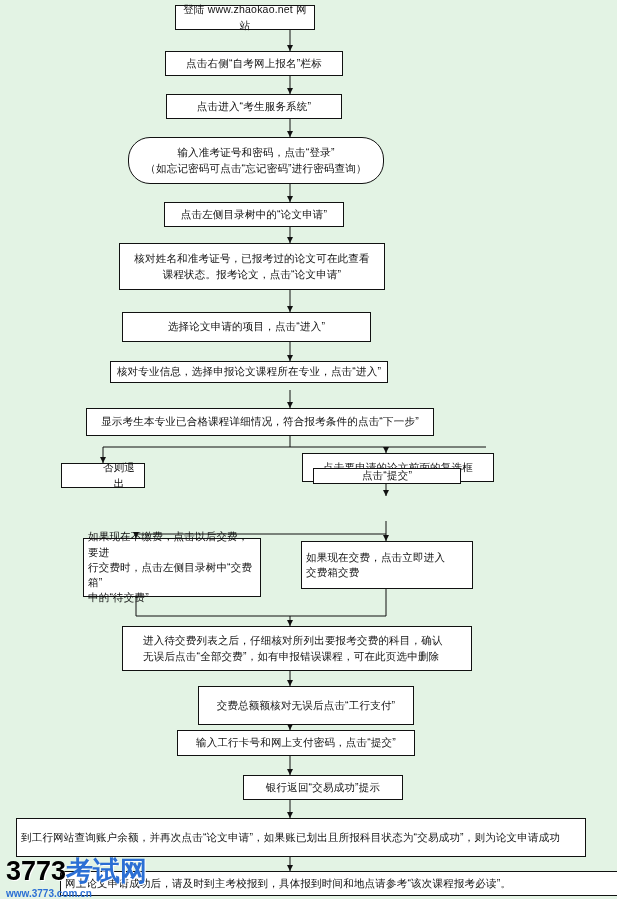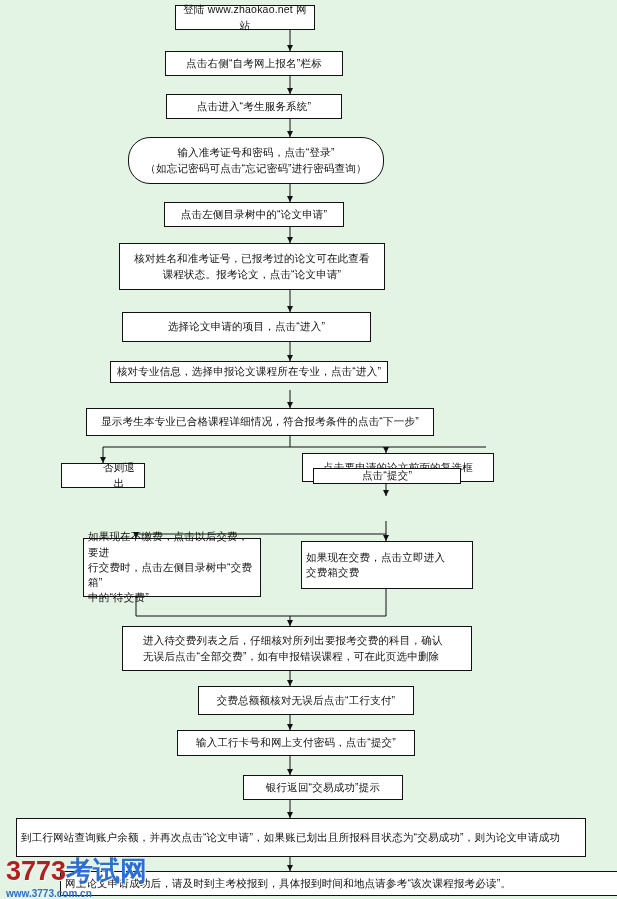--- a/index.html
+++ b/index.html
@@ -54,21 +54,21 @@
     position: absolute;
     left: 6px;
     bottom: 10px;
     font-size: 27px;
     font-weight: bold;
     font-family: "Liberation Sans", sans-serif;
     color: #d42b2b;
     letter-spacing: 0px;
     text-shadow: 1px 1px 0 #ffffff;
   }
-  .wm .wm-num { color: #b91c1c; }
+  .wm .wm-num { color: #000000; }
   .wm .wm-cn { color: #2b6fd4; }
   .wm-sub {
     position: absolute;
     left: 6px;
     bottom: 0px;
     font-size: 10px;
     font-weight: bold;
     color: #2b6fd4;
     font-family: "Liberation Sans", sans-serif;
   }
@@ -156,21 +156,21 @@
   <div class="node left-align" style="left:47px; top:538px; width:178px; height:59px;margin-left:36px;">如果现在不缴费，点击以后交费，要进
 行交费时，点击左侧目录树中“交费箱”
 中的“待交费”</div>
 
   <div class="node left-align" style="left:301px; top:541px; width:172px; height:48px;">如果现在交费，点击立即进入
 交费箱交费</div>
 
   <div class="node left-align" style="left:122px; top:626px; width:350px; height:45px;padding-left:20px;">进入待交费列表之后，仔细核对所列出要报考交费的科目，确认
 无误后点击“全部交费”，如有申报错误课程，可在此页选中删除</div>
 
-  <div class="node" style="left:198px; top:686px; width:216px; height:29px;">交费总额额核对无误后点击“工行支付”</div>
+  <div class="node" style="left:198px; top:686px; width:216px; height:39px;">交费总额额核对无误后点击“工行支付”</div>
 
   <div class="node" style="left:243px; top:775px; width:160px; height:25px;">银行返回“交易成功”提示</div>
 
   <div class="node" style="left:177px; top:730px; width:238px; height:26px;">输入工行卡号和网上支付密码，点击“提交”</div>
 
   <div class="node left-align" style="left:16px; top:818px; width:570px; height:39px;">到工行网站查询账户余额，并再次点击“论文申请”，如果账已划出且所报科目状态为“交易成功”，则为论文申请成功</div>
 
   <div class="node left-align" style="left:60px; top:871px; width:594px; height:25px;">网上论文申请成功后，请及时到主考校报到，具体报到时间和地点请参考“该次课程报考必读”。</div>
 
   <div class="wm">

